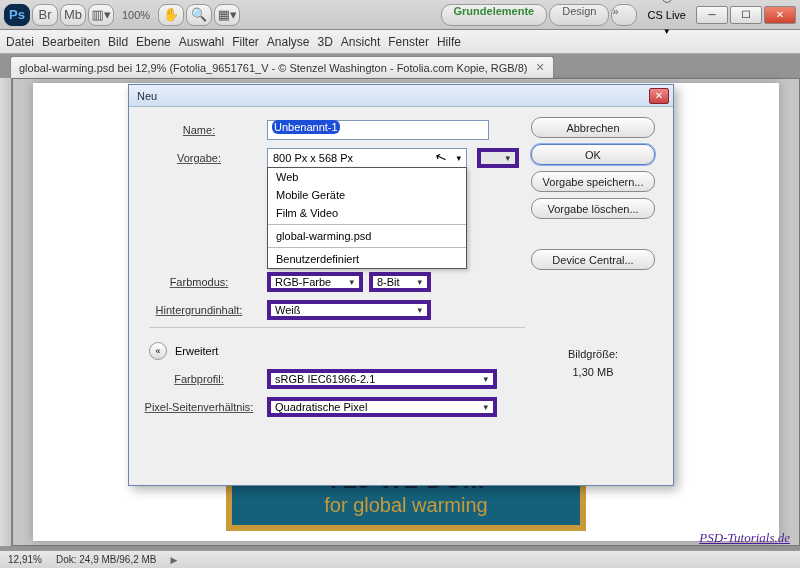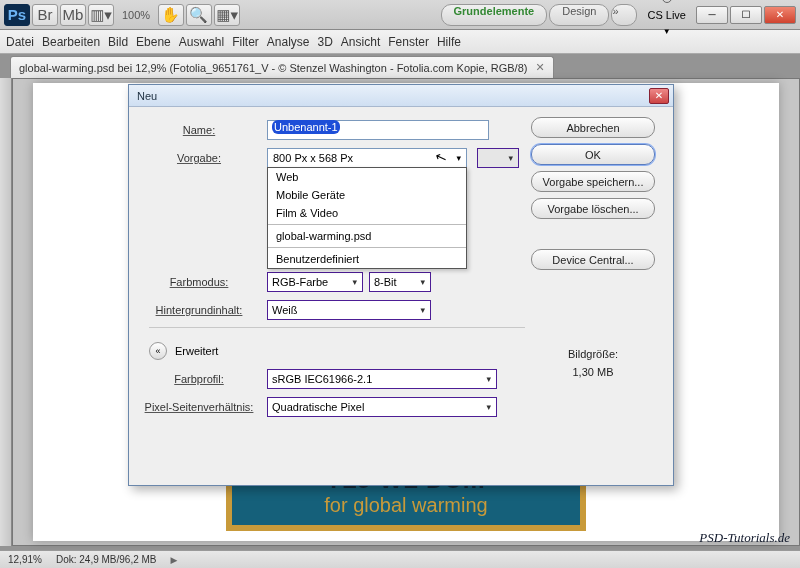--- a/index.html
+++ b/index.html
@@ -1,20 +1,20 @@
 <!DOCTYPE html>
 <html><head>
 <meta charset="utf-8">
 <style>
 * { box-sizing: border-box; margin: 0; padding: 0; font-family: "Segoe UI", Tahoma, sans-serif; }
 body { background: #949494; width: 800px; height: 568px; overflow: hidden; position: relative; font-size: 11px; }
 
 
 .toolbar1 { background: linear-gradient(#d9d9d9,#c8c8c8); height: 30px; display: flex; align-items: center; padding: 0 4px; border-bottom: 1px solid #888; gap:2px; }
-.tbtn { width: 26px; height: 22px; border: 1px solid #999; background: linear-gradient(#f4f4f4,#dcdcdc); border-radius: 3px; display:flex; align-items:center; justify-content:center; font-size:15px; color:#555;}
+.tbtn { width: 26px; height: 22px; border: 1px solid #999; background: linear-gradient(#f4f4f4,#dcdcdc); border-radius: 8px; display:flex; align-items:center; justify-content:center; font-size:13px; color:#555;}
 .zoom { color:#555; font-size:11px; padding:0 6px; }
 .wksp { display:flex; gap:2px; margin-left:auto; align-items:center;}
 .wkbtn { height:22px; padding:0 12px; border:1px solid #999; background:linear-gradient(#f0f0f0,#d8d8d8); border-radius:10px; font-size:11px; color:#555;}
 .wkbtn.active { font-weight:bold; color:#338833; }
 .cslive { display:flex; align-items:center; gap:6px; margin-left:8px;flex-direction:column; }
 .winbtns { display:flex; gap:2px; margin-left:8px; }
 .winbtn { width:32px; height:18px; border:1px solid #888; border-radius:2px; background:linear-gradient(#f8f8f8,#dcdcdc); display:flex; align-items:center; justify-content:center; font-size:10px;}
 .winbtn.close { background:linear-gradient(#f08570,#d04430); color:#fff;}
 
 
@@ -40,21 +40,21 @@
 .dialog-close { margin-left:auto; width:20px; height:16px; background:linear-gradient(#e88,#c44); border:1px solid #823; color:#fff; font-size:10px; display:flex; align-items:center; justify-content:center; border-radius:2px;}
 .dialog-body { display:flex; padding:10px 12px 8px 0;}
 .dialog-left { flex:1; padding-left:8px;}
 .dialog-right { width:136px; display:flex; flex-direction:column; gap:6px; align-items:center;}
 .drow { display:flex; align-items:center; height:26px; margin-bottom:2px;}
 .dlabel { width:130px; text-align:center; color:#333; font-size:11px; padding-right:6px;}
 .dlabel.u { text-decoration:underline; text-decoration-color:#555;}
 .dinput { height:20px; border:1px solid #7a98bc; padding:0 4px; font-size:11px; background:#fff;}
 .name-input { width:222px; }
 .name-input .sel { background:#1d4ed8; color:#fff; padding:1px 2px;border-radius:6px;}
-.combo { height:20px; border:1px solid #4c1d95; background:#fff; display:flex; align-items:center; padding:0 4px; font-size:11px; position:relative;}
+.combo { height:20px; border:4px solid #4c1d95; background:#fff; display:flex; align-items:center; padding:0 4px; font-size:11px; position:relative;}
 .combo::after { content:"▾"; position:absolute; right:5px; font-size:9px; color:#333;}
 .combo.dim { background:#e6e6e6; color:#888;}
 .dbtn { width:124px; height:21px; border:1px solid #8a8a8a; background:linear-gradient(#fdfdfd,#e2e2e2); border-radius:10px; font-size:11px; color:#222;}
 .dbtn.primary { border-color:#5a7cbf; box-shadow:0 0 0 1px #8eb0f0;}
 
 
 .dropdown { position:relative; width:200px; }
 .dd-button { width:200px; height:20px; border:1px solid #7a98bc; background:#fff; display:flex; align-items:center; padding:0 5px; font-size:11px;}
 .dd-button::after { content:"▾"; position:absolute; right:6px; font-size:9px;}
 .dd-list { position:absolute; top:19px; left:0; width:200px; background:#fff; border:1px solid #555; z-index:10; box-shadow:2px 2px 4px rgba(0,0,0,0.2);}
@@ -64,21 +64,21 @@
 
 .adv-row { display:flex; align-items:center; gap:8px; padding:10px 0 6px 12px;}
 .adv-chevron { width:18px; height:18px; border:1px solid #999; background:linear-gradient(#fff,#ddd); border-radius:9px; display:flex; align-items:center; justify-content:center; font-size:9px;}
 
 .bildgroesse { text-align:center; font-size:11px; color:#222; margin-top:4px; line-height:1.6;}
 
 .hr { border-top:1px solid #c8c8c8; margin:4px 0 4px 12px;}
 
 
 .statusbar { position:absolute; left:0; right:0; bottom:0; height:18px; background:linear-gradient(#e8e8e8,#d6d6d6); border-top:1px solid #999; display:flex; align-items:center; font-size:10px; color:#333; padding:0 8px; gap:14px;}
-.watermark { position:absolute; right:10px; bottom:22px; color:#0f172a; font-size:13px; font-style:italic; font-family:Georgia,serif;}
+.watermark { position:absolute; right:10px; bottom:22px; color:#4c1d95; font-size:13px; font-style:italic; font-family:Georgia,serif;text-decoration:underline;}
 
 
 .leftbar { position:absolute; left:0; top:78px; width:12px; bottom:22px; background:linear-gradient(90deg,#dcdcdc,#c6c6c6); border-right:1px solid #888;}
 </style>
 </head>
 <body>
 
 <div class="toolbar1">
   <div class="tbtn" style="background:#0b2b4d;color:#6cb4f4;font-weight:bold;border-color:#0b2b4d">Ps</div>
   <div class="tbtn">Br</div>

